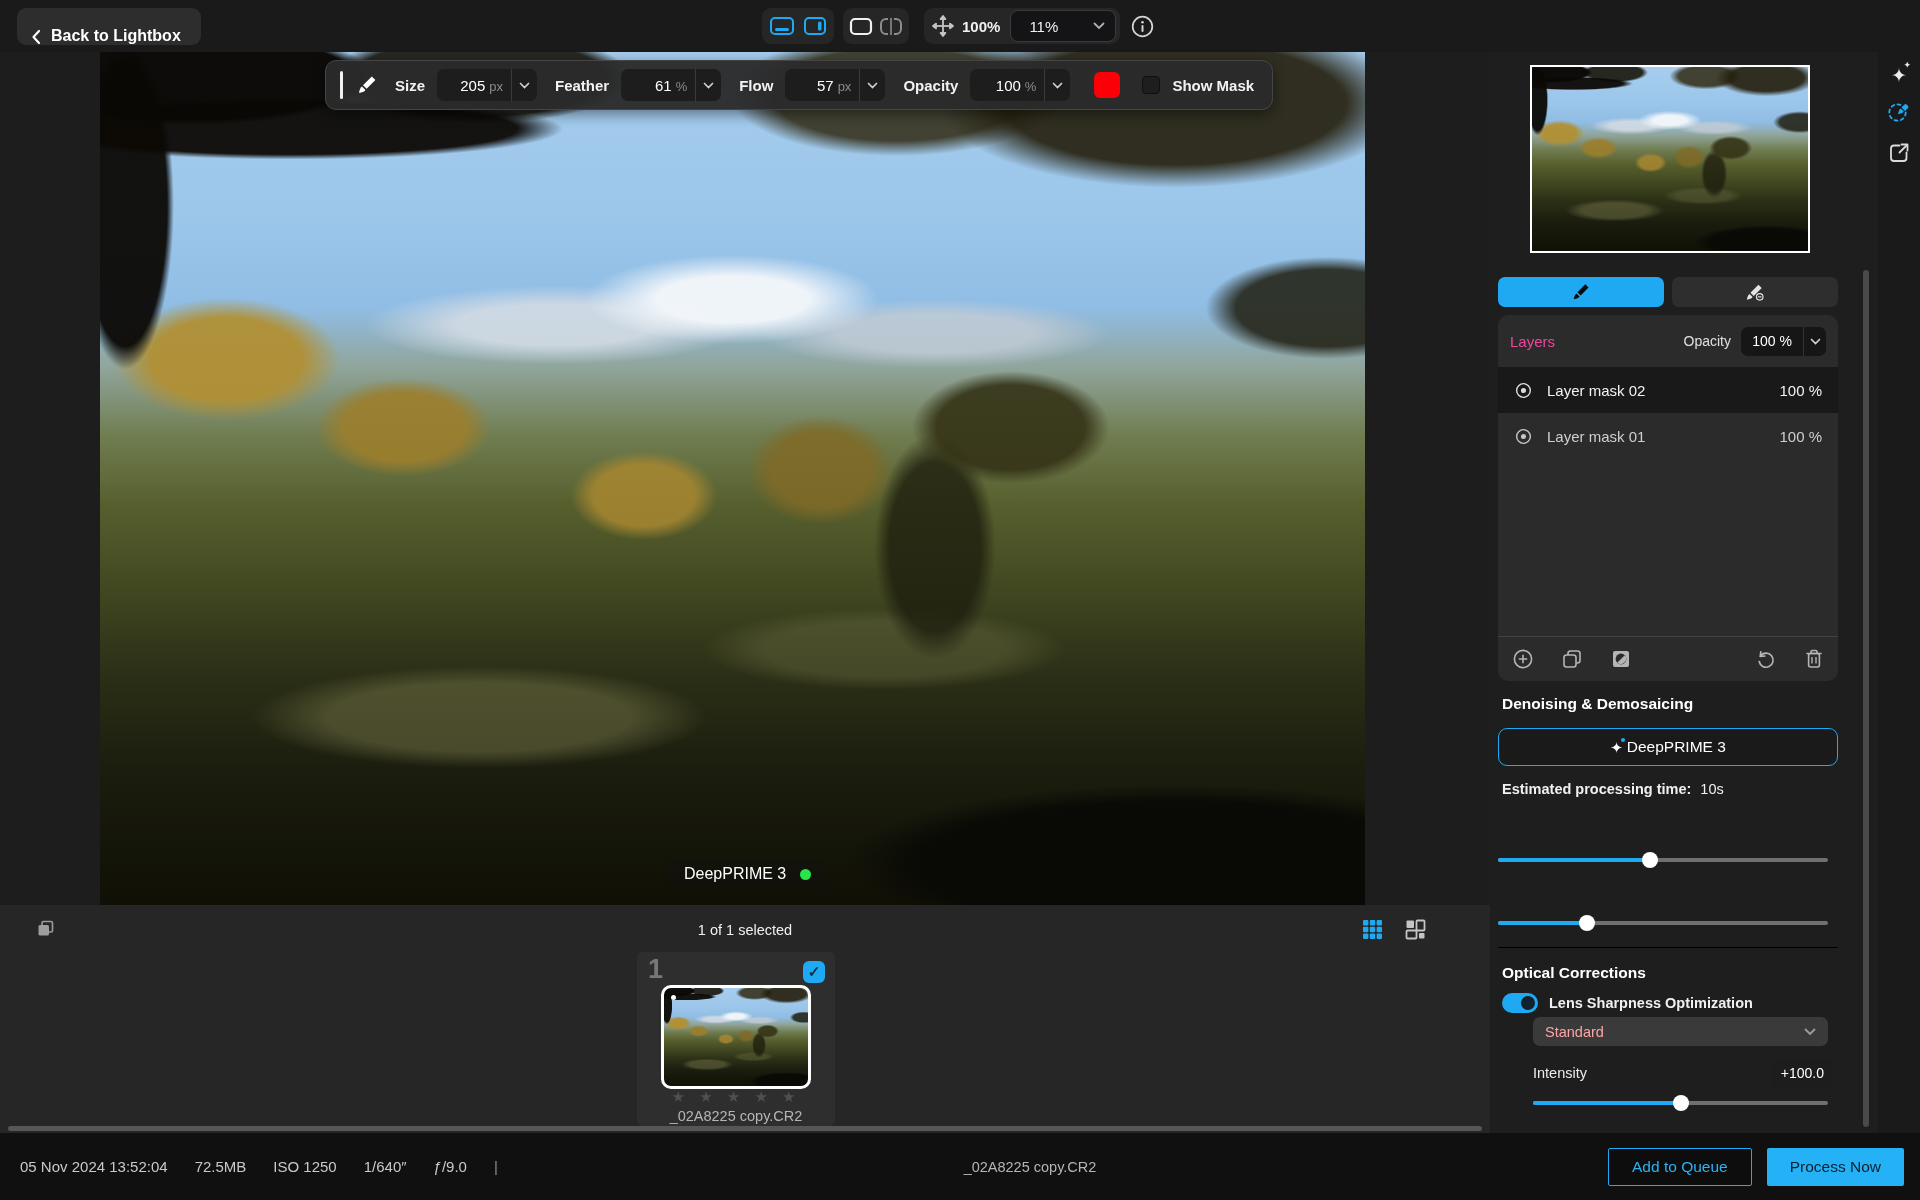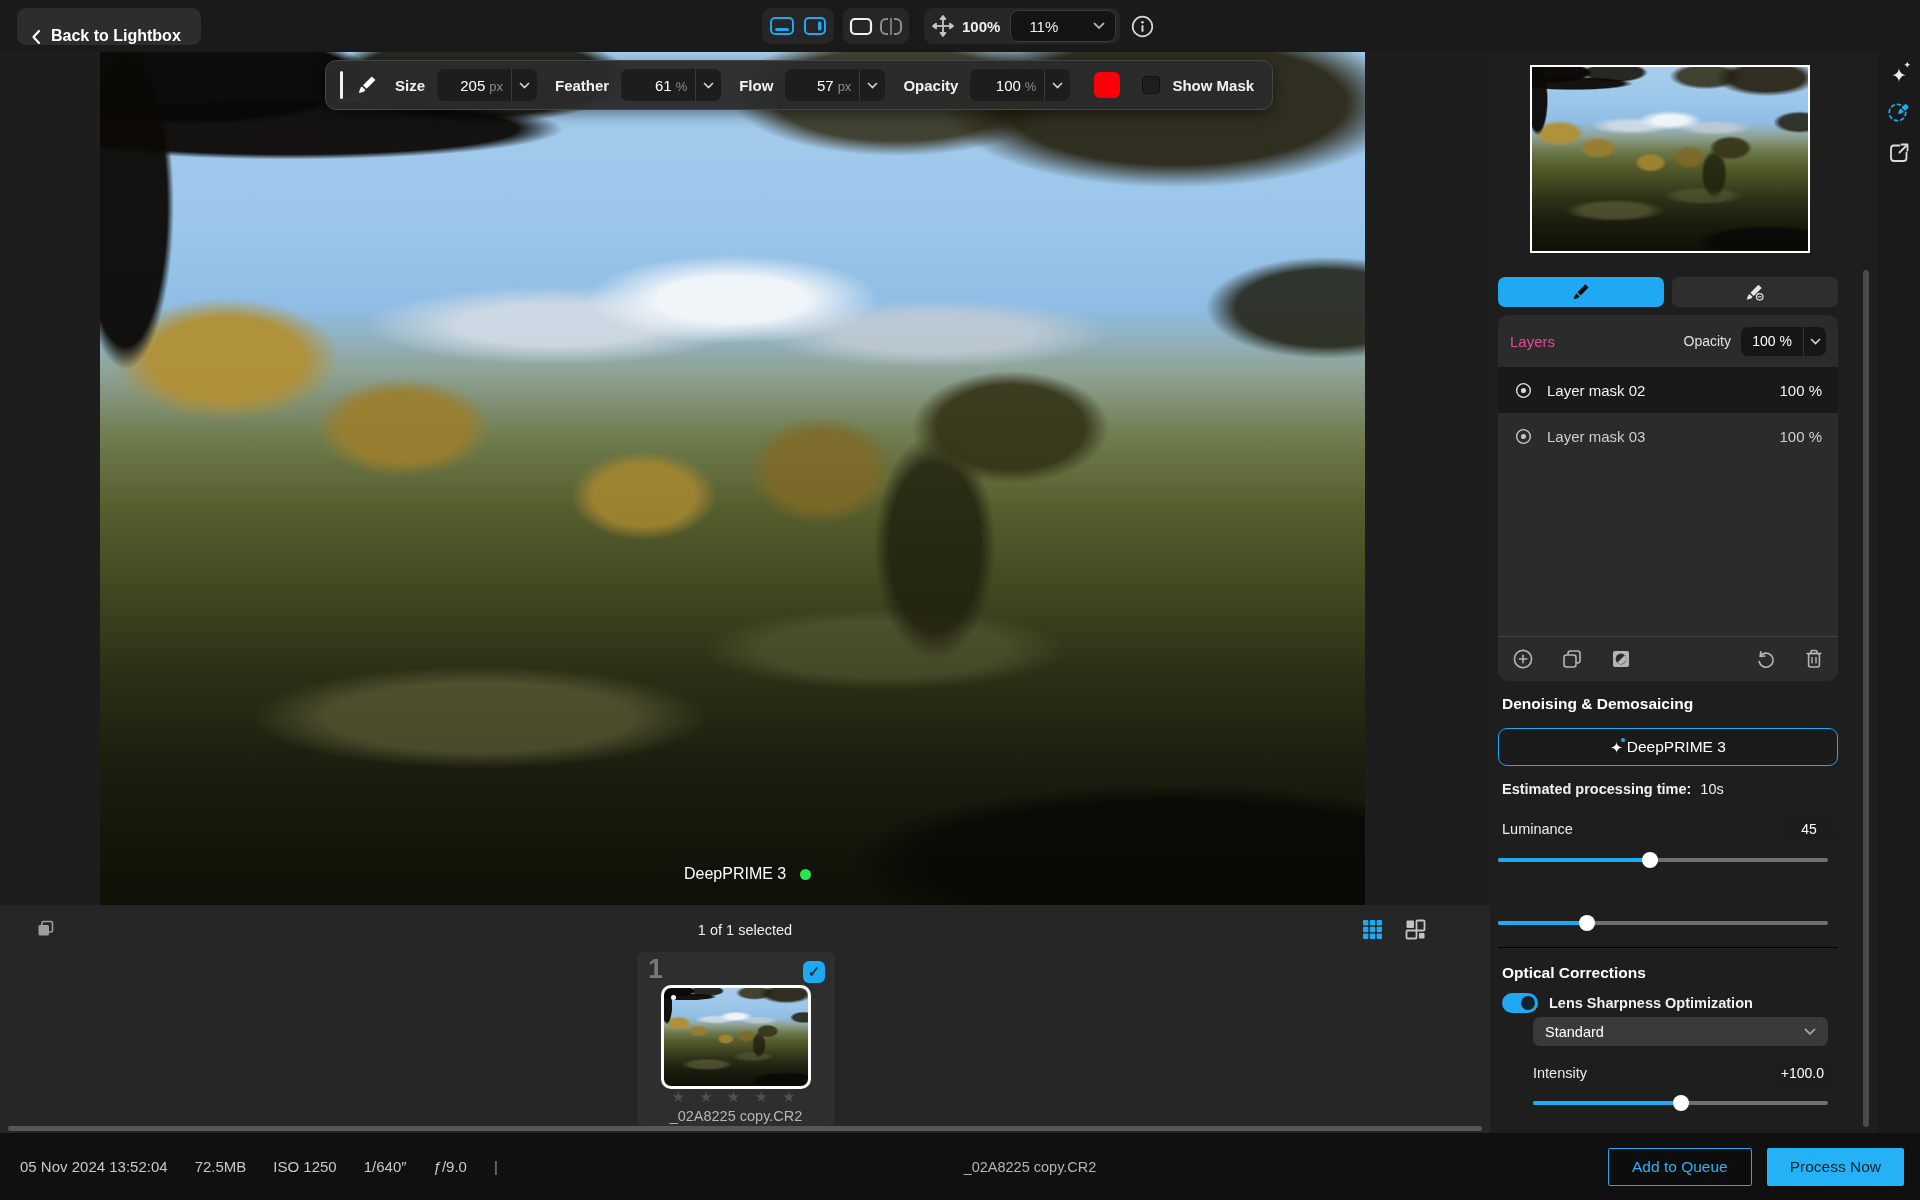--- a/index.html
+++ b/index.html
@@ -107,21 +107,21 @@
   .slider{position:absolute;height:16px;display:flex;align-items:center;cursor:pointer}
   .slider .track{position:relative;width:100%;height:4px;background:#707070;border-radius:2px}
   .slider .fill{position:absolute;left:0;top:0;height:4px;background:#1fa9f2;border-radius:2px}
   .slider .thumb{position:absolute;right:-8px;top:50%;transform:translateY(-50%);width:16px;height:16px;border-radius:50%;background:#fff;cursor:grab}
   .divider{position:absolute;left:8px;top:946px;width:340px;height:1px;background:#000}
   .toggle-row{position:absolute;left:12px;top:941px;display:flex;align-items:center;gap:11px}
   .toggle{width:36px;height:20px;border-radius:10px;background:#1fa9f2;position:relative;cursor:pointer}
   .toggle .knob{position:absolute;right:3px;top:3px;width:14px;height:14px;border-radius:50%;background:#11222c}
   .toggle-label{font-size:14.5px;font-weight:700;color:#f0f0f0}
   .select{position:absolute;left:43px;top:965px;width:295px;height:29px;background:#3a3a3a;border-radius:7px;
-    display:flex;align-items:center;padding:0 12px;color:#ffffff;font-size:14.5px;cursor:pointer}
+    display:flex;align-items:center;padding:0 12px;color:#fca5a5;font-size:14.5px;cursor:pointer}
   .select .zchev{margin-left:auto;color:#9d9d9d}
   .panel-scrollbar{position:absolute;left:373px;top:218px;width:6px;height:857px;background:#4a4a4a;border-radius:3px;cursor:grab}
 
   
   .right-rail{position:absolute;left:1878px;top:52px;width:42px;height:1081px;background:#1a1a1a}
   .rail-icons{display:flex;flex-direction:column;align-items:center;padding-top:14px;gap:15px}
   .spark-big{color:#ececec;font-size:19px;line-height:1;position:relative;cursor:pointer}
   .spark-big i{position:absolute;right:-4px;top:-5px;font-size:9px;font-style:normal}
 
   
@@ -346,21 +346,21 @@
         <span class="layer-name">Layer mask 02</span>
         <span class="layer-pct">100 %</span>
       </div>
       <div class="layer-row">
         <span class="icon-btn">
           <svg width="19" height="19" viewBox="0 0 20 20">
               <circle cx="10" cy="10" r="7.2" fill="none" stroke="#c4c4c4" stroke-width="1.5"></circle>
               <circle cx="10" cy="10" r="2.7" fill="#c4c4c4"></circle>
             </svg>
         </span>
-        <span class="layer-name">Layer mask 03</span>
+        <span class="layer-name">Layer mask 01</span>
         <span class="layer-pct">100 %</span>
       </div>
 
       <div class="layers-actions">
         <span class="icon-btn">
           <svg width="22" height="22" viewBox="0 0 22 22">
               <circle cx="11" cy="11" r="8.6" fill="none" stroke="#b5b5b5" stroke-width="1.6"></circle>
               <line x1="11" y1="6.8" x2="11" y2="15.2" stroke="#b5b5b5" stroke-width="1.6"></line>
               <line x1="6.8" y1="11" x2="15.2" y2="11" stroke="#b5b5b5" stroke-width="1.6"></line>
             </svg>
@@ -402,24 +402,20 @@
     <div class="dp-btn">
       <span class="dp-spark">✦<i></i></span>
       <span class="dp-text">DeepPRIME 3</span>
     </div>
 
     <div class="est-row">
       <span class="est-label">Estimated processing time:</span>
       <span class="est-value">10s</span>
     </div>
 
-    <div class="param-row" style="top:763px">
-      <span class="param-label">Luminance</span>
-      <span class="vbox">45</span>
-    </div>
     <div class="slider" style="left:8px;top:800px;width:330px">
       <div class="track">
         <div class="fill" style="width: 46%;">
           <div class="thumb"></div>
         </div>
       </div>
     </div>
 
     <div class="slider" style="left:8px;top:863px;width:330px">
       <div class="track">

